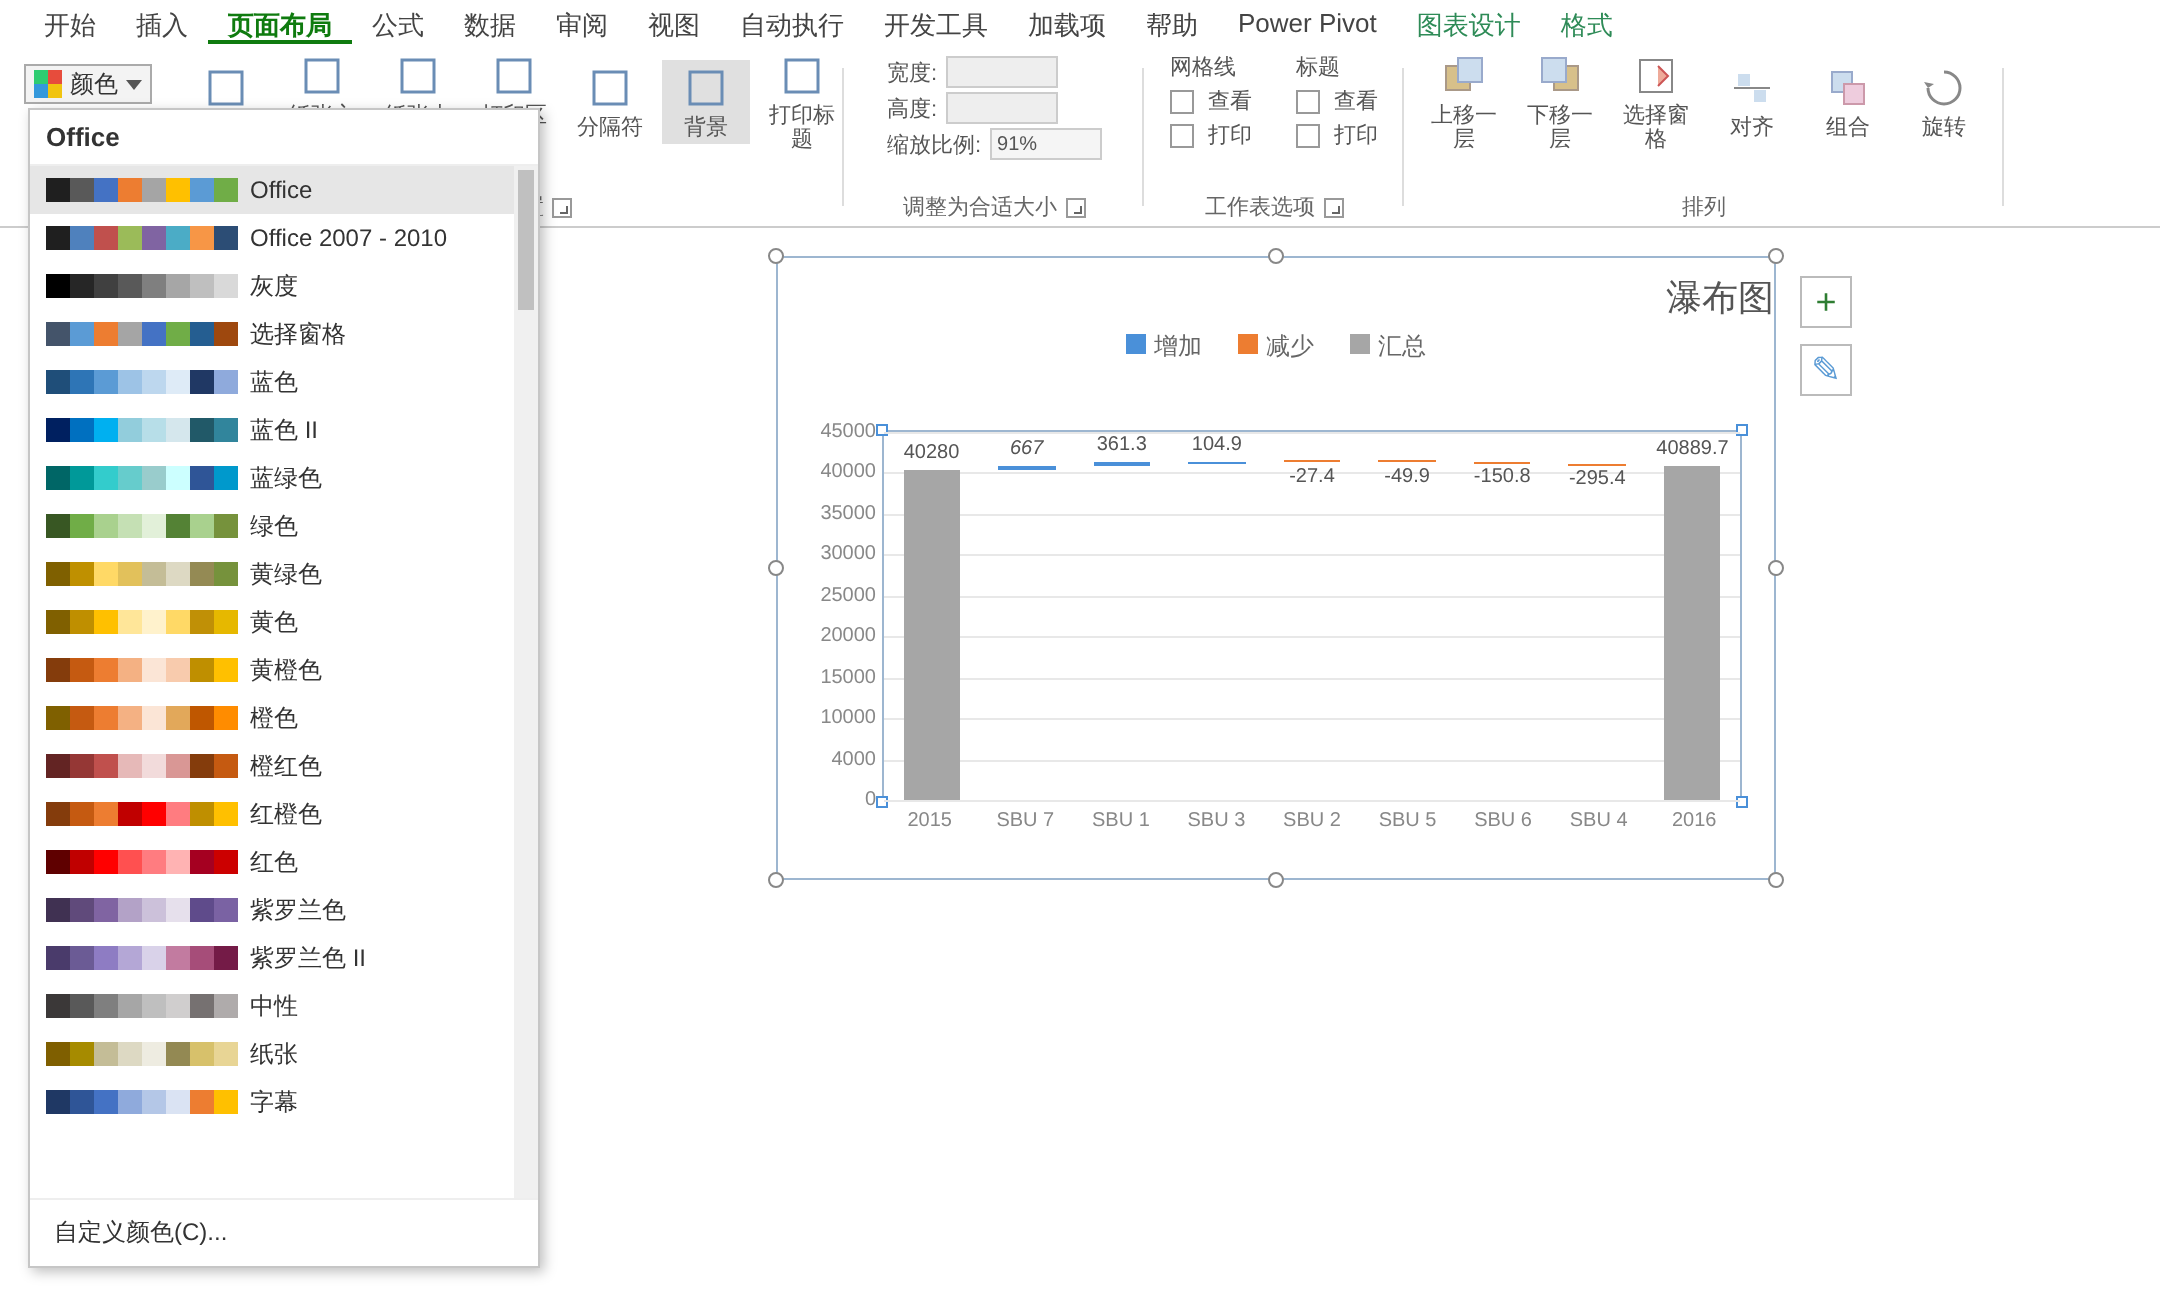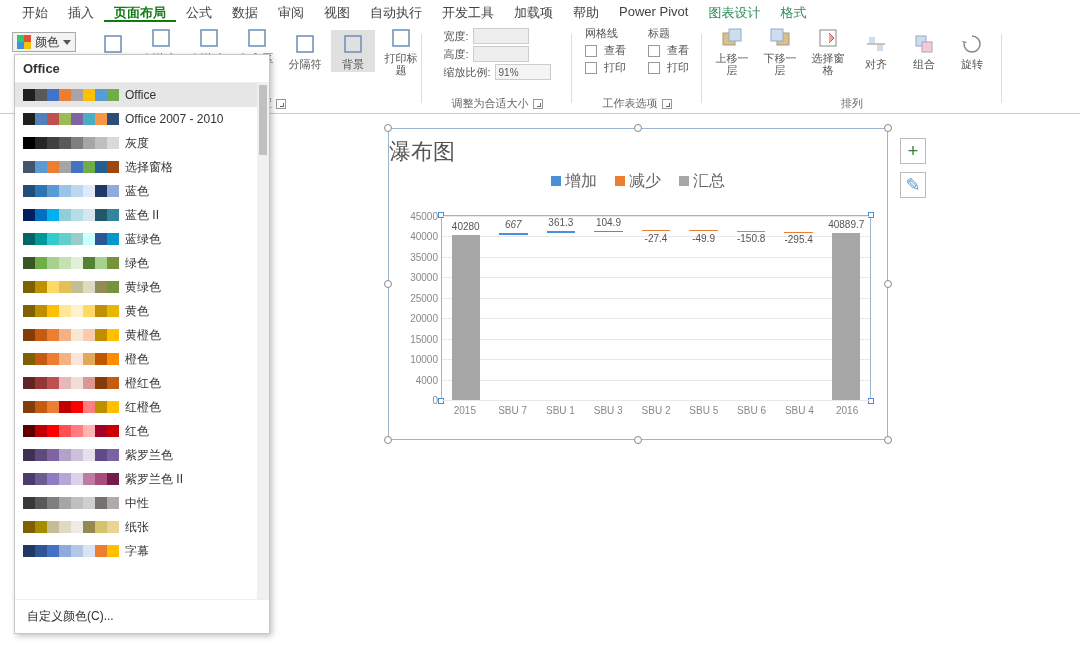--- a/index.html
+++ b/index.html
@@ -112,22 +112,22 @@
     border:1px solid #9db6d0;
     background:#fff;
   }
   .sel-handle{width:8px;height:8px;background:#fff;border:1px solid #888;border-radius:50%;position:absolute;}
   .sh-tl{left:-5px;top:-5px}.sh-tr{right:-5px;top:-5px}
   .sh-bl{left:-5px;bottom:-5px}.sh-br{right:-5px;bottom:-5px}
   .sh-tc{left:50%;top:-5px;transform:translateX(-50%);} 
   .sh-bc{left:50%;bottom:-5px;transform:translateX(-50%);} 
   .sh-ml{left:-5px;top:50%;transform:translateY(-50%);} 
   .sh-mr{right:-5px;top:50%;transform:translateY(-50%);}
-  .chart-title{text-align:left;font-size:22px;color:#555;padding:8px 0 4px;}
-  .chart-legend{display:flex;justify-content:center;gap:18px;font-size:16px;color:#666;padding-bottom:6px;}
+  .chart-title{text-align:right;font-size:18px;color:#555;padding:8px 0 4px;}
+  .chart-legend{display:flex;justify-content:center;gap:18px;font-size:12px;color:#666;padding-bottom:6px;}
   .lg-box{width:10px;height:10px;display:inline-block;margin-right:4px;}
   .plot{
     position:absolute;left:52px;top:86px;right:16px;bottom:38px;
     border:1px solid #9db6d0;
   }
   .plot .ph{width:6px;height:6px;background:#fff;border:1px solid #4a90d9;position:absolute;}
   .gridline{position:absolute;left:0;right:0;height:1px;background:#e8e8e8;}
   .ytick{position:absolute;right:100%;transform:translateY(-50%);font-size:10px;color:#888;padding-right:4px;white-space:nowrap;}
   .bar{position:absolute;bottom:0;background:#a6a6a6;}
   .dlabel{position:absolute;font-size:10px;color:#555;transform:translateX(-50%);white-space:nowrap;}

